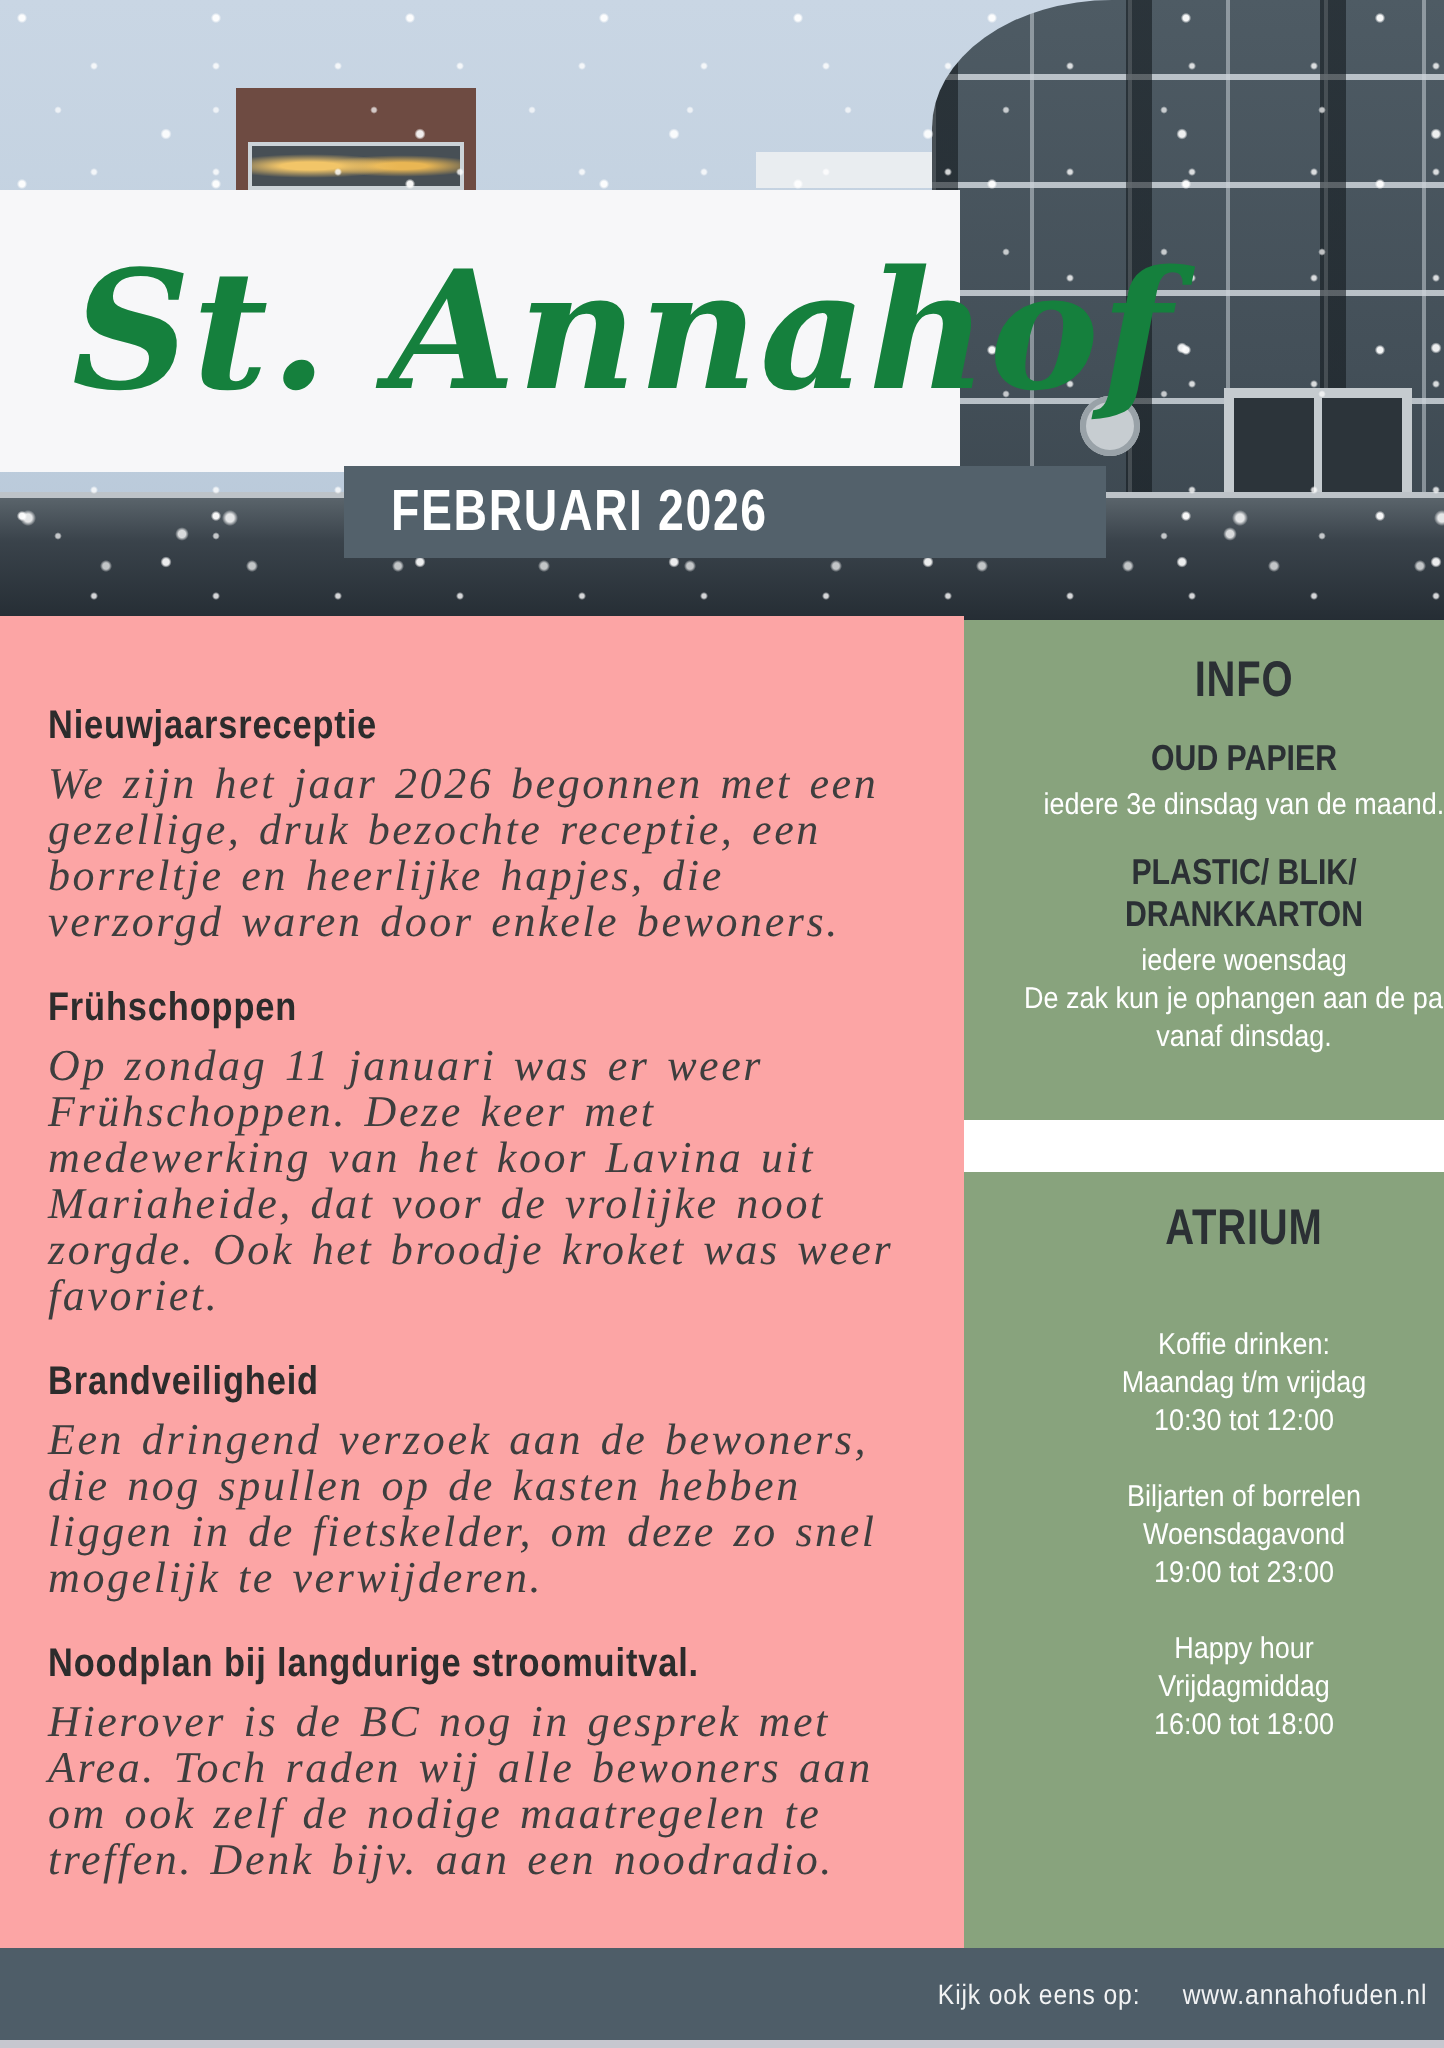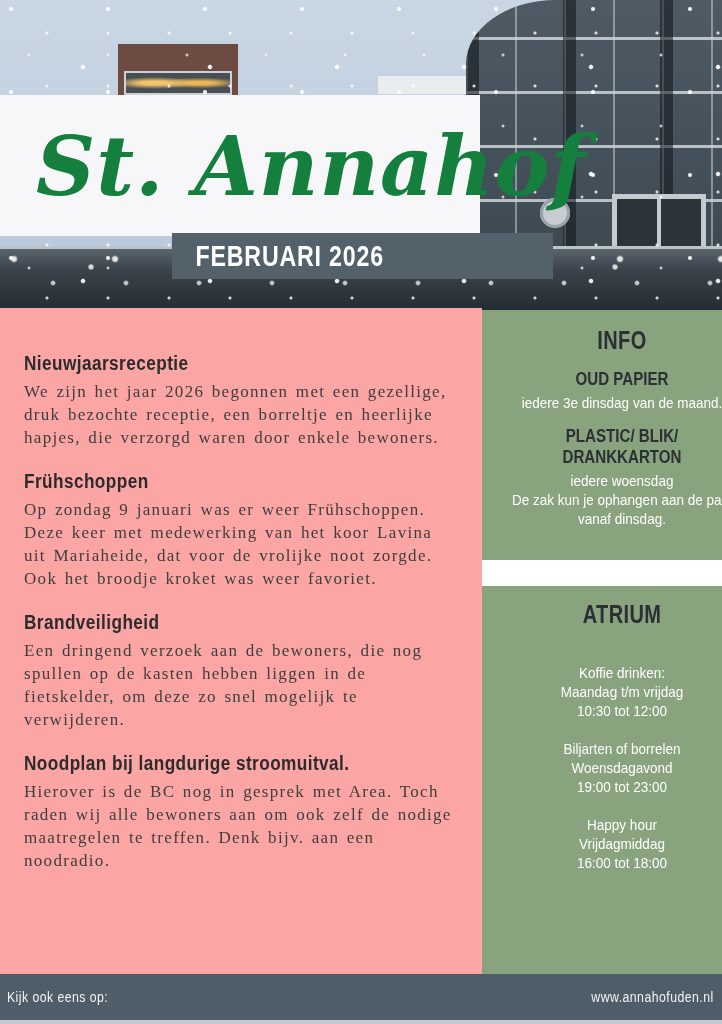--- a/index.html
+++ b/index.html
@@ -87,22 +87,22 @@
   .main {
     position:absolute; left:0; top:308px; width:482px; height:666px;
     background:#fca5a5; padding:44px 26px 0 24px;
   }
   .article h3 {
     font-size:20px; font-weight:bold; color:#2c2c2c; letter-spacing:.5px;
     transform:scaleX(.86); transform-origin:left center; white-space:nowrap;
     margin-bottom:5px;
   }
   .article p {
-    font-family:"Liberation Serif", serif; font-size:17px; line-height:23px;
-    letter-spacing:1.3px; word-spacing:2px; color:#3e3e3e; margin-bottom:21px;
+    font-family:"Liberation Serif", serif; font-size:22px; line-height:23px;
+    letter-spacing:1.3px; word-spacing:2px; color:#3e3e3e; margin-bottom:21px;font-style:italic;
   }
 
   
   .side-block {
     position:absolute; left:482px; width:280px; background:#88a37d;
     text-align:center;
   }
   .side-info   { top:310px; height:250px; padding-top:16px; }
   .side-atrium { top:586px; height:404px; padding-top:14px; }
   .side-title {
@@ -119,21 +119,21 @@
     transform:scaleX(.9); margin:0 16px;
   }
   .schedule-group { margin-bottom:19px; }
   .schedule-line {
     font-size:15px; color:#ffffff; line-height:19px; transform:scaleX(.9);
   }
 
   
   .footer {
     position:absolute; left:0; top:974px; width:722px; height:46px;
-    background:#4e5d68; display:flex; align-items:center; justify-content:space-between; gap:6px;
+    background:#4e5d68; display:flex; align-items:center; justify-content:flex-end; gap:6px;
   }
   .footer span { font-size:14px; color:#f2f3f4; letter-spacing:.5px; transform:scaleX(.88); white-space:nowrap; }
   .bottom-strip { position:absolute; left:0; top:1020px; width:722px; height:4px; background:#c6c7cf; }
 </style>
 </head>
 <body>
 
 <div class="page">
 
   <div class="photo">
@@ -156,21 +156,21 @@
     <span class="date-text">FEBRUARI 2026</span>
   </div>
 
   <div class="main">
     <div class="article">
       <h3>Nieuwjaarsreceptie</h3>
       <p>We zijn het jaar 2026 begonnen met een gezellige, druk bezochte receptie, een borreltje en heerlijke hapjes, die verzorgd waren door enkele bewoners.</p>
     </div>
     <div class="article">
       <h3>Frühschoppen</h3>
-      <p>Op zondag 9 januari was er weer Frühschoppen. Deze keer met medewerking van het koor Lavina uit Mariaheide, dat voor de vrolijke noot zorgde. Ook het broodje kroket was weer favoriet.</p>
+      <p>Op zondag 11 januari was er weer Frühschoppen. Deze keer met medewerking van het koor Lavina uit Mariaheide, dat voor de vrolijke noot zorgde. Ook het broodje kroket was weer favoriet.</p>
     </div>
     <div class="article">
       <h3>Brandveiligheid</h3>
       <p>Een dringend verzoek aan de bewoners, die nog spullen op de kasten hebben liggen in de fietskelder, om deze zo snel mogelijk te verwijderen.</p>
     </div>
     <div class="article">
       <h3>Noodplan bij langdurige stroomuitval.</h3>
       <p>Hierover is de BC nog in gesprek met Area. Toch raden wij alle bewoners aan om ook zelf de nodige maatregelen te treffen. Denk bijv. aan een noodradio.</p>
     </div>
   </div>

